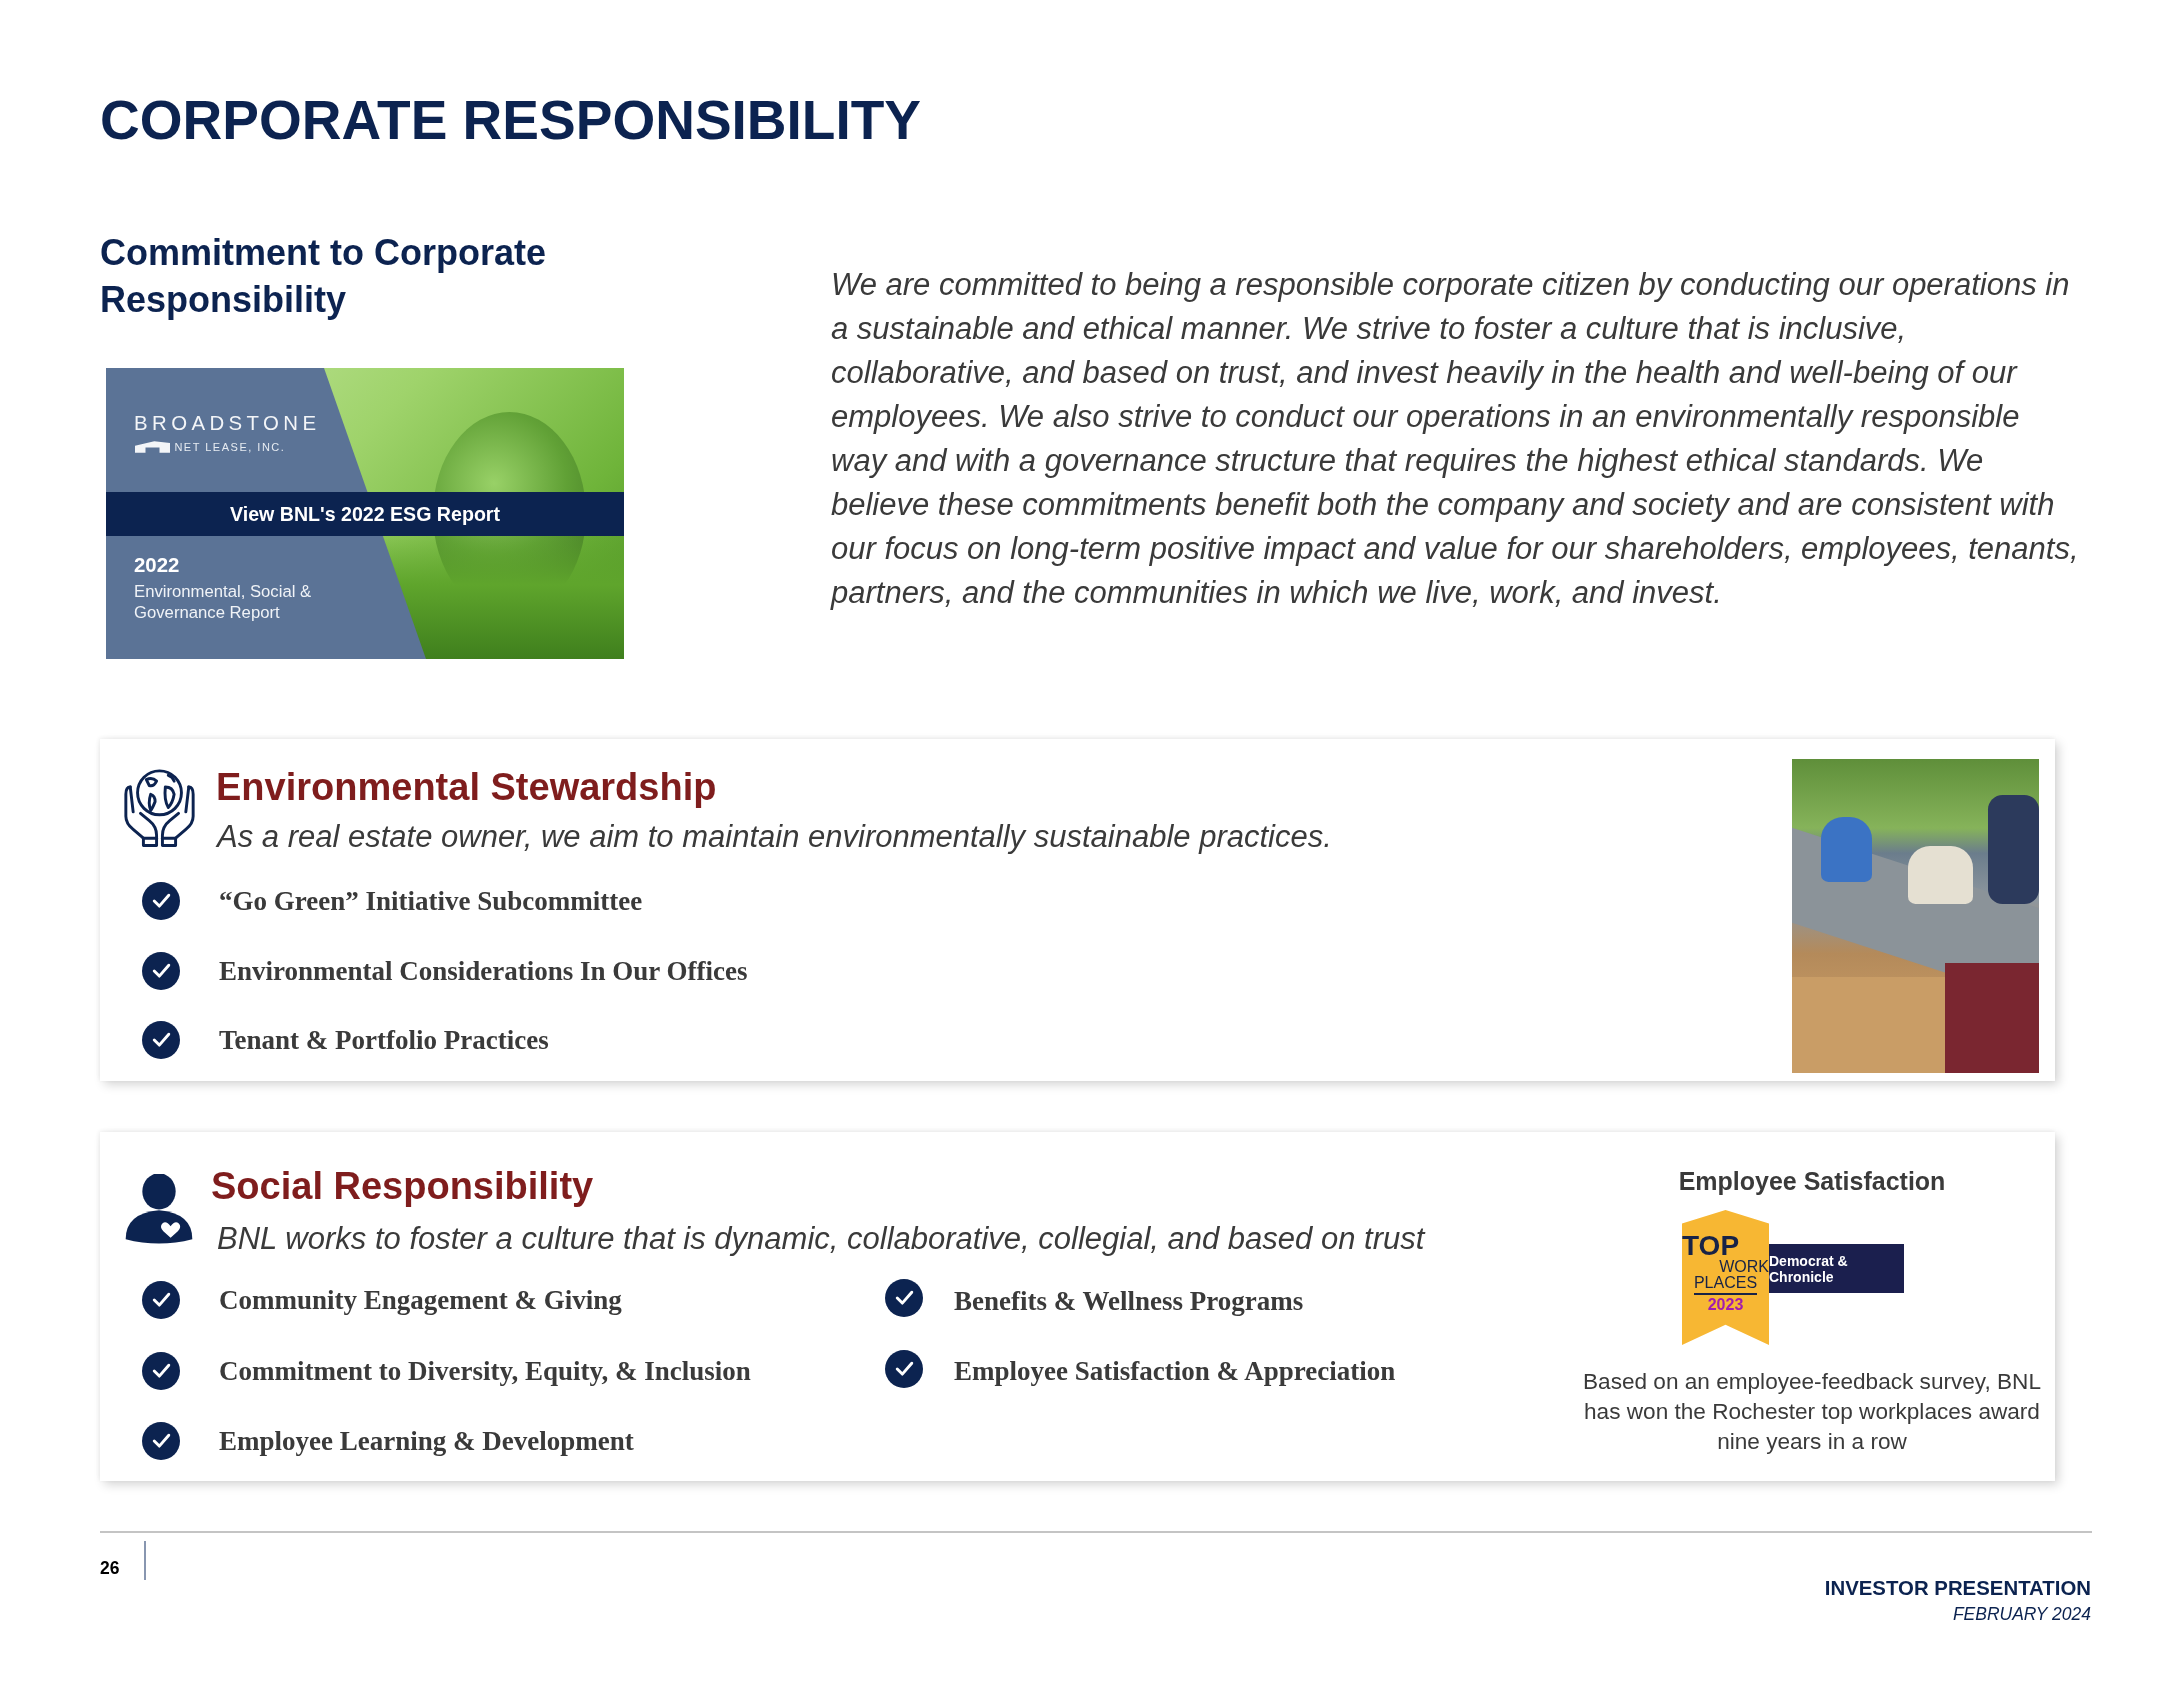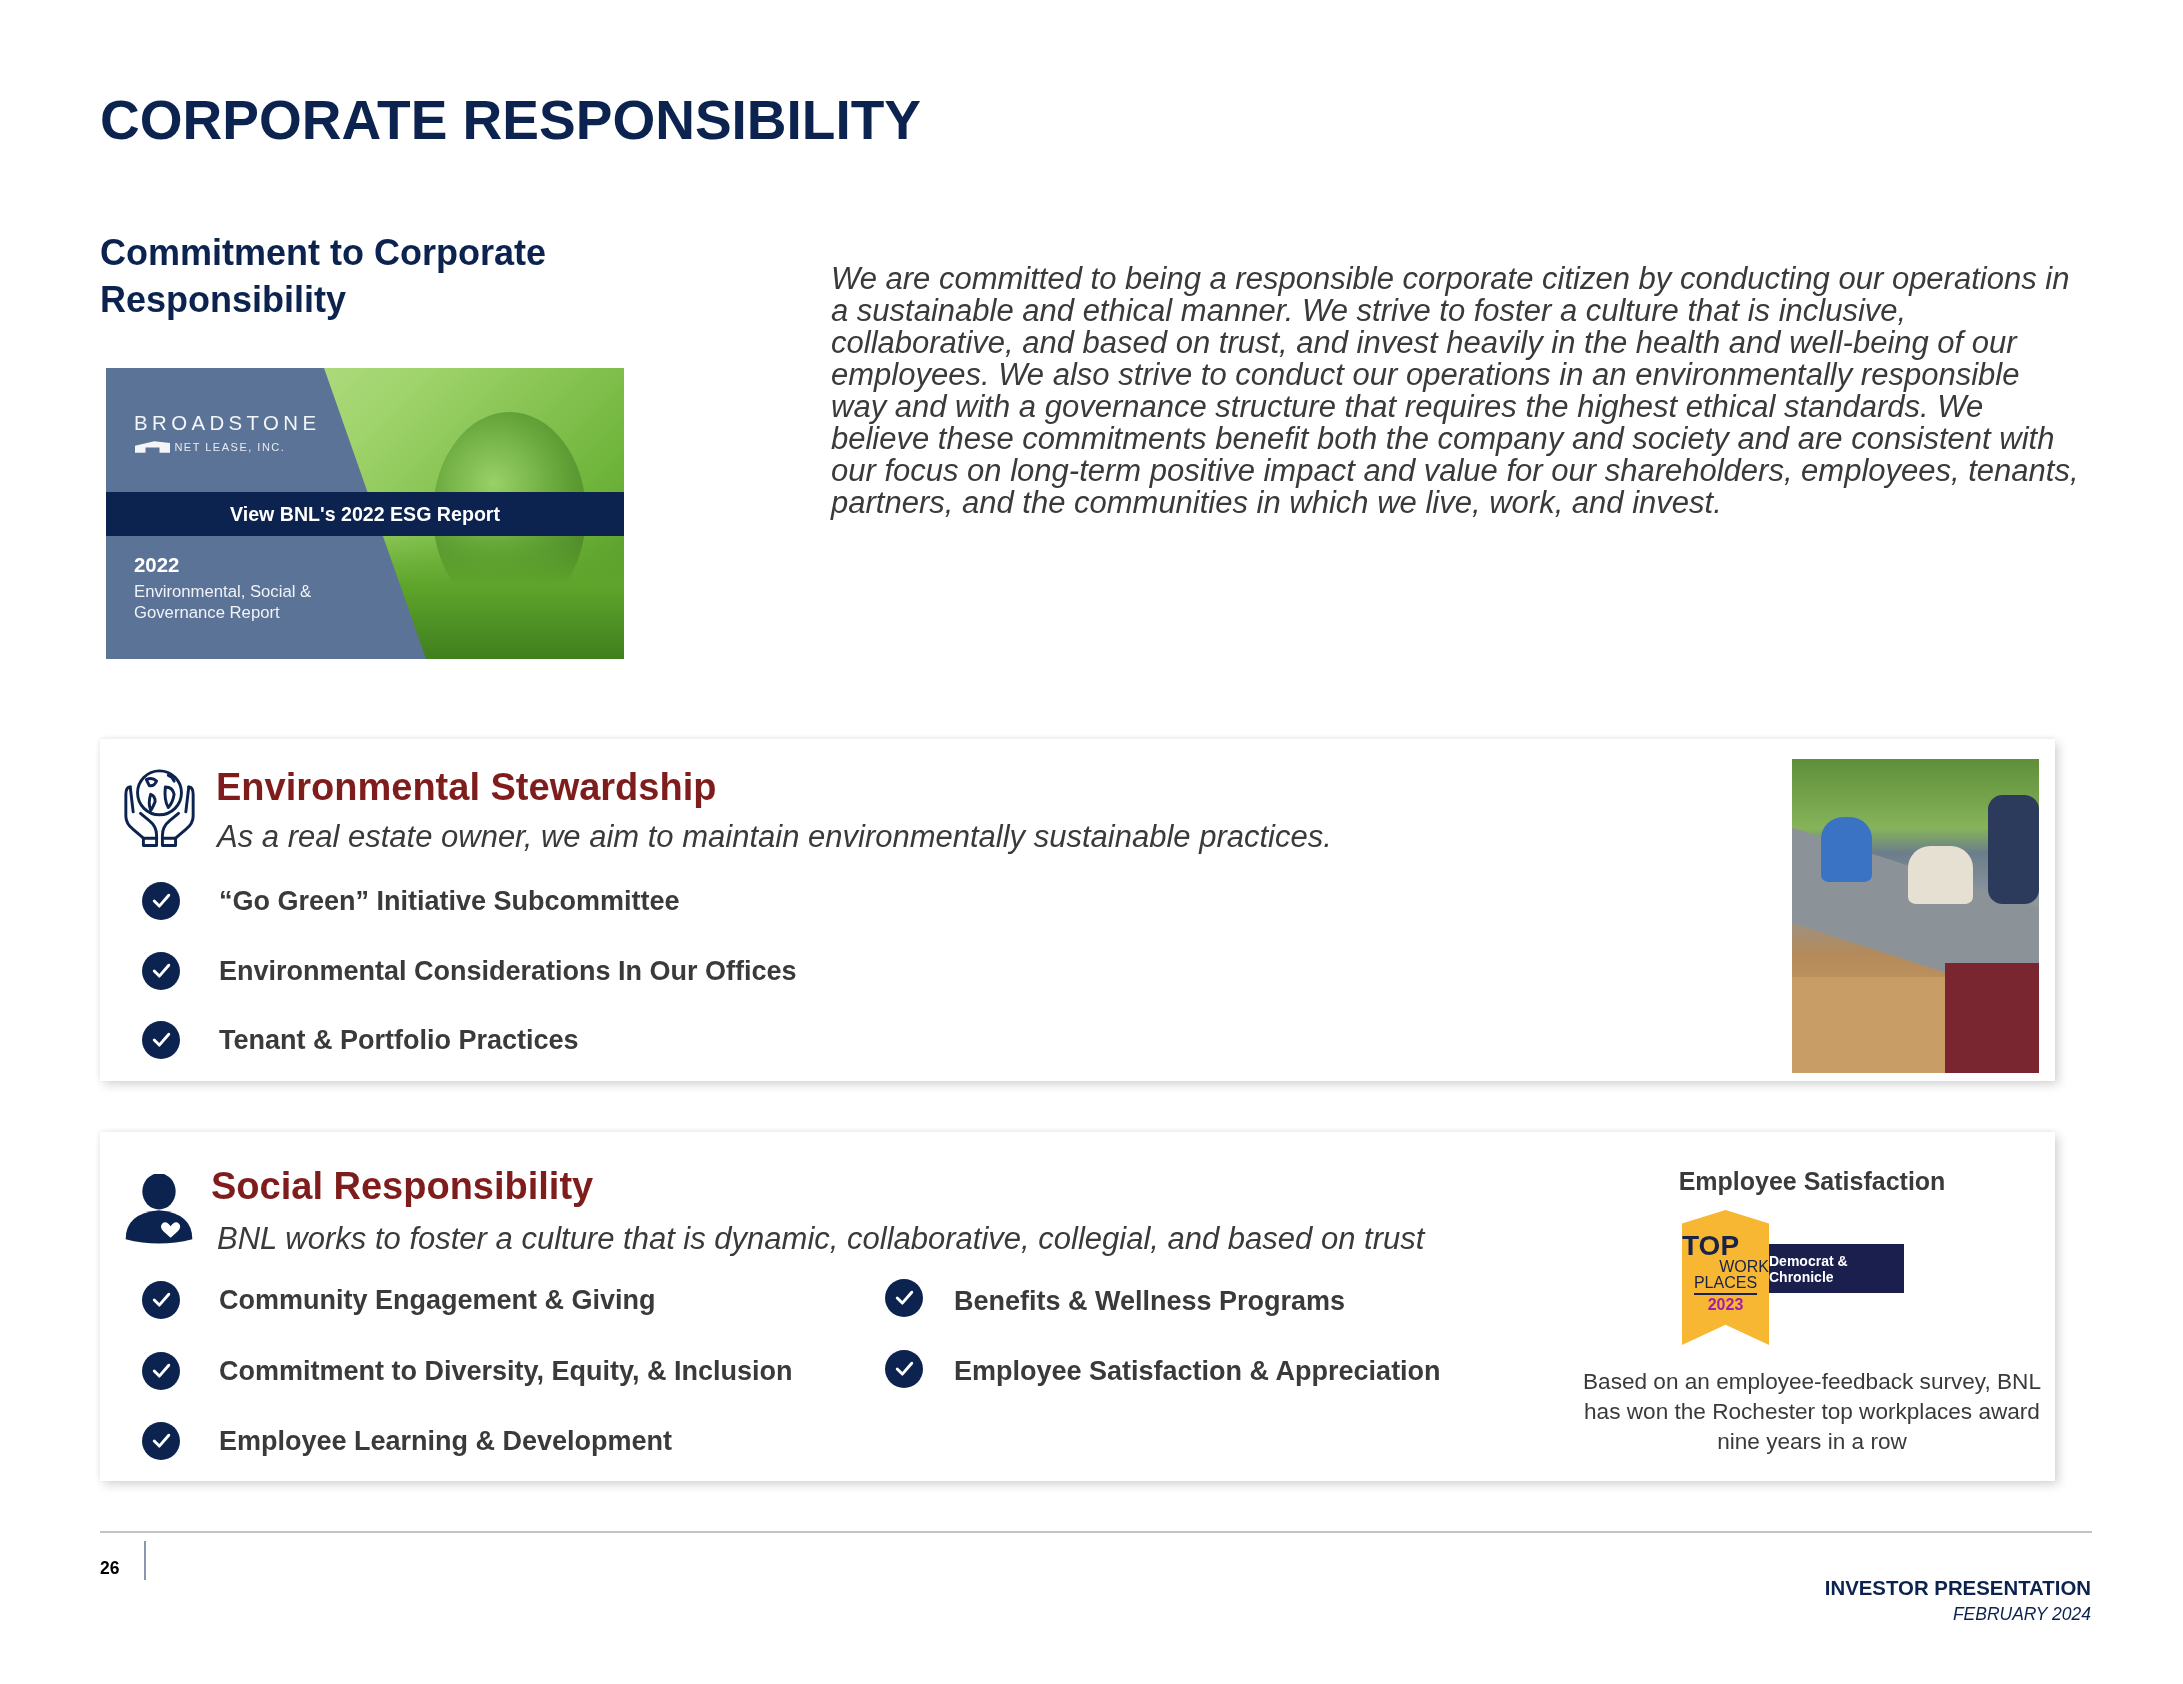--- a/index.html
+++ b/index.html
@@ -19,33 +19,33 @@
   .esg-card .blue-panel { position:absolute; left:0; top:0; width:320px; height:100%;
               background:#5b7396; clip-path:polygon(0 0,218px 0,320px 100%,0 100%); }
   .esg-card .brand { position:absolute; left:28px; top:44px; color:#f3f5f8; font-size:20.4px; letter-spacing:4.4px; }
   .esg-card .brand-sub { position:absolute; left:29px; top:73px; color:#e7ecf2; font-size:11px; letter-spacing:1.5px; display:flex; align-items:center; gap:4.4px; }
   .esg-card .brand-sub .bldg { width:35px; height:11.6px; background:#f3f5f8; clip-path:polygon(0 100%,0 40%,55% 0,100% 15%,100% 100%,70% 100%,70% 55%,30% 55%,30% 100%); }
   .esg-card .banner { position:absolute; left:0; right:0; top:124px; height:44px; background:#0c2350;
               color:#ffffff; font-size:19.6px; font-weight:bold; display:flex; align-items:center; justify-content:center; }
   .esg-card .year { position:absolute; left:28px; top:186px; color:#ffffff; font-size:20.4px; font-weight:bold; }
   .esg-card .rtitle { position:absolute; left:28px; top:213px; color:#f0f3f7; font-size:16.7px; line-height:21px; width:218px; }
 
-  .intro { left:831px; top:263px; width:1252px; font-size:31px; font-style:italic; line-height:32px; color:#3a3a3a; }
+  .intro { left:831px; top:263px; width:1252px; font-size:31px; font-style:italic; line-height:44px; color:#3a3a3a; }
 
   .card { background:#ffffff; box-shadow: 4.4px 4.4px 10.2px rgba(0,0,0,0.18), -0.7px -0.7px 4.4px rgba(0,0,0,0.06); }
   .card-env { left:100px; top:739px; width:1955px; height:342px; }
   .card-soc { left:100px; top:1132px; width:1955px; height:349px; }
 
   .sec-icon { position:absolute; }
   .sec-title { position:absolute; font-size:38px; font-weight:bold; color:#7f1d1d; line-height:1; }
   .sec-tag { position:absolute; font-size:31px; font-style:italic; color:#3a3a3a; line-height:1; white-space:nowrap; }
 
   .check-item { position:absolute; display:flex; align-items:center; gap:0; cursor:default; }
   .check { width:38px; height:38px; border-radius:50%; background:#0c2350; display:flex; align-items:center; justify-content:center; flex:0 0 auto; }
-  .check-label { font-size:27px; font-weight:bold; color:#3a3a3a; white-space:nowrap; margin-left:39px; }
+  .check-label { font-size:27px; font-weight:bold; color:#3a3a3a; white-space:nowrap; margin-left:39px;font-family:Liberation Serif, serif; }
 
   .photo { left:1792px; top:759px; width:247px; height:314px; overflow:hidden;
            background:linear-gradient(180deg,#5f8f3a 0%,#86b35a 22%,#6b7d8c 30%,#8e979f 45%,#b48a5a 62%,#c29763 78%,#7b2a33 100%); }
   .photo .roof { position:absolute; left:0; top:109px; width:247px; height:95px; background:#8b9399; transform:skewY(18deg); }
   .photo .wall { position:absolute; left:0; top:218px; width:153px; height:102px; background:#c99d66; }
   .photo .red { position:absolute; left:153px; top:204px; width:95px; height:116px; background:#7a2630; }
   .photo .p1 { position:absolute; left:29px; top:58px; width:51px; height:65px; border-radius:22px 22px 7.3px 7.3px; background:#3b73c4; }
   .photo .p2 { position:absolute; left:116px; top:87px; width:65px; height:58px; border-radius:22px 22px 7.3px 7.3px; background:#e5e0d2; }
   .photo .p3 { position:absolute; left:196px; top:36px; width:51px; height:109px; border-radius:14.6px; background:#2c3a5c; }
 

